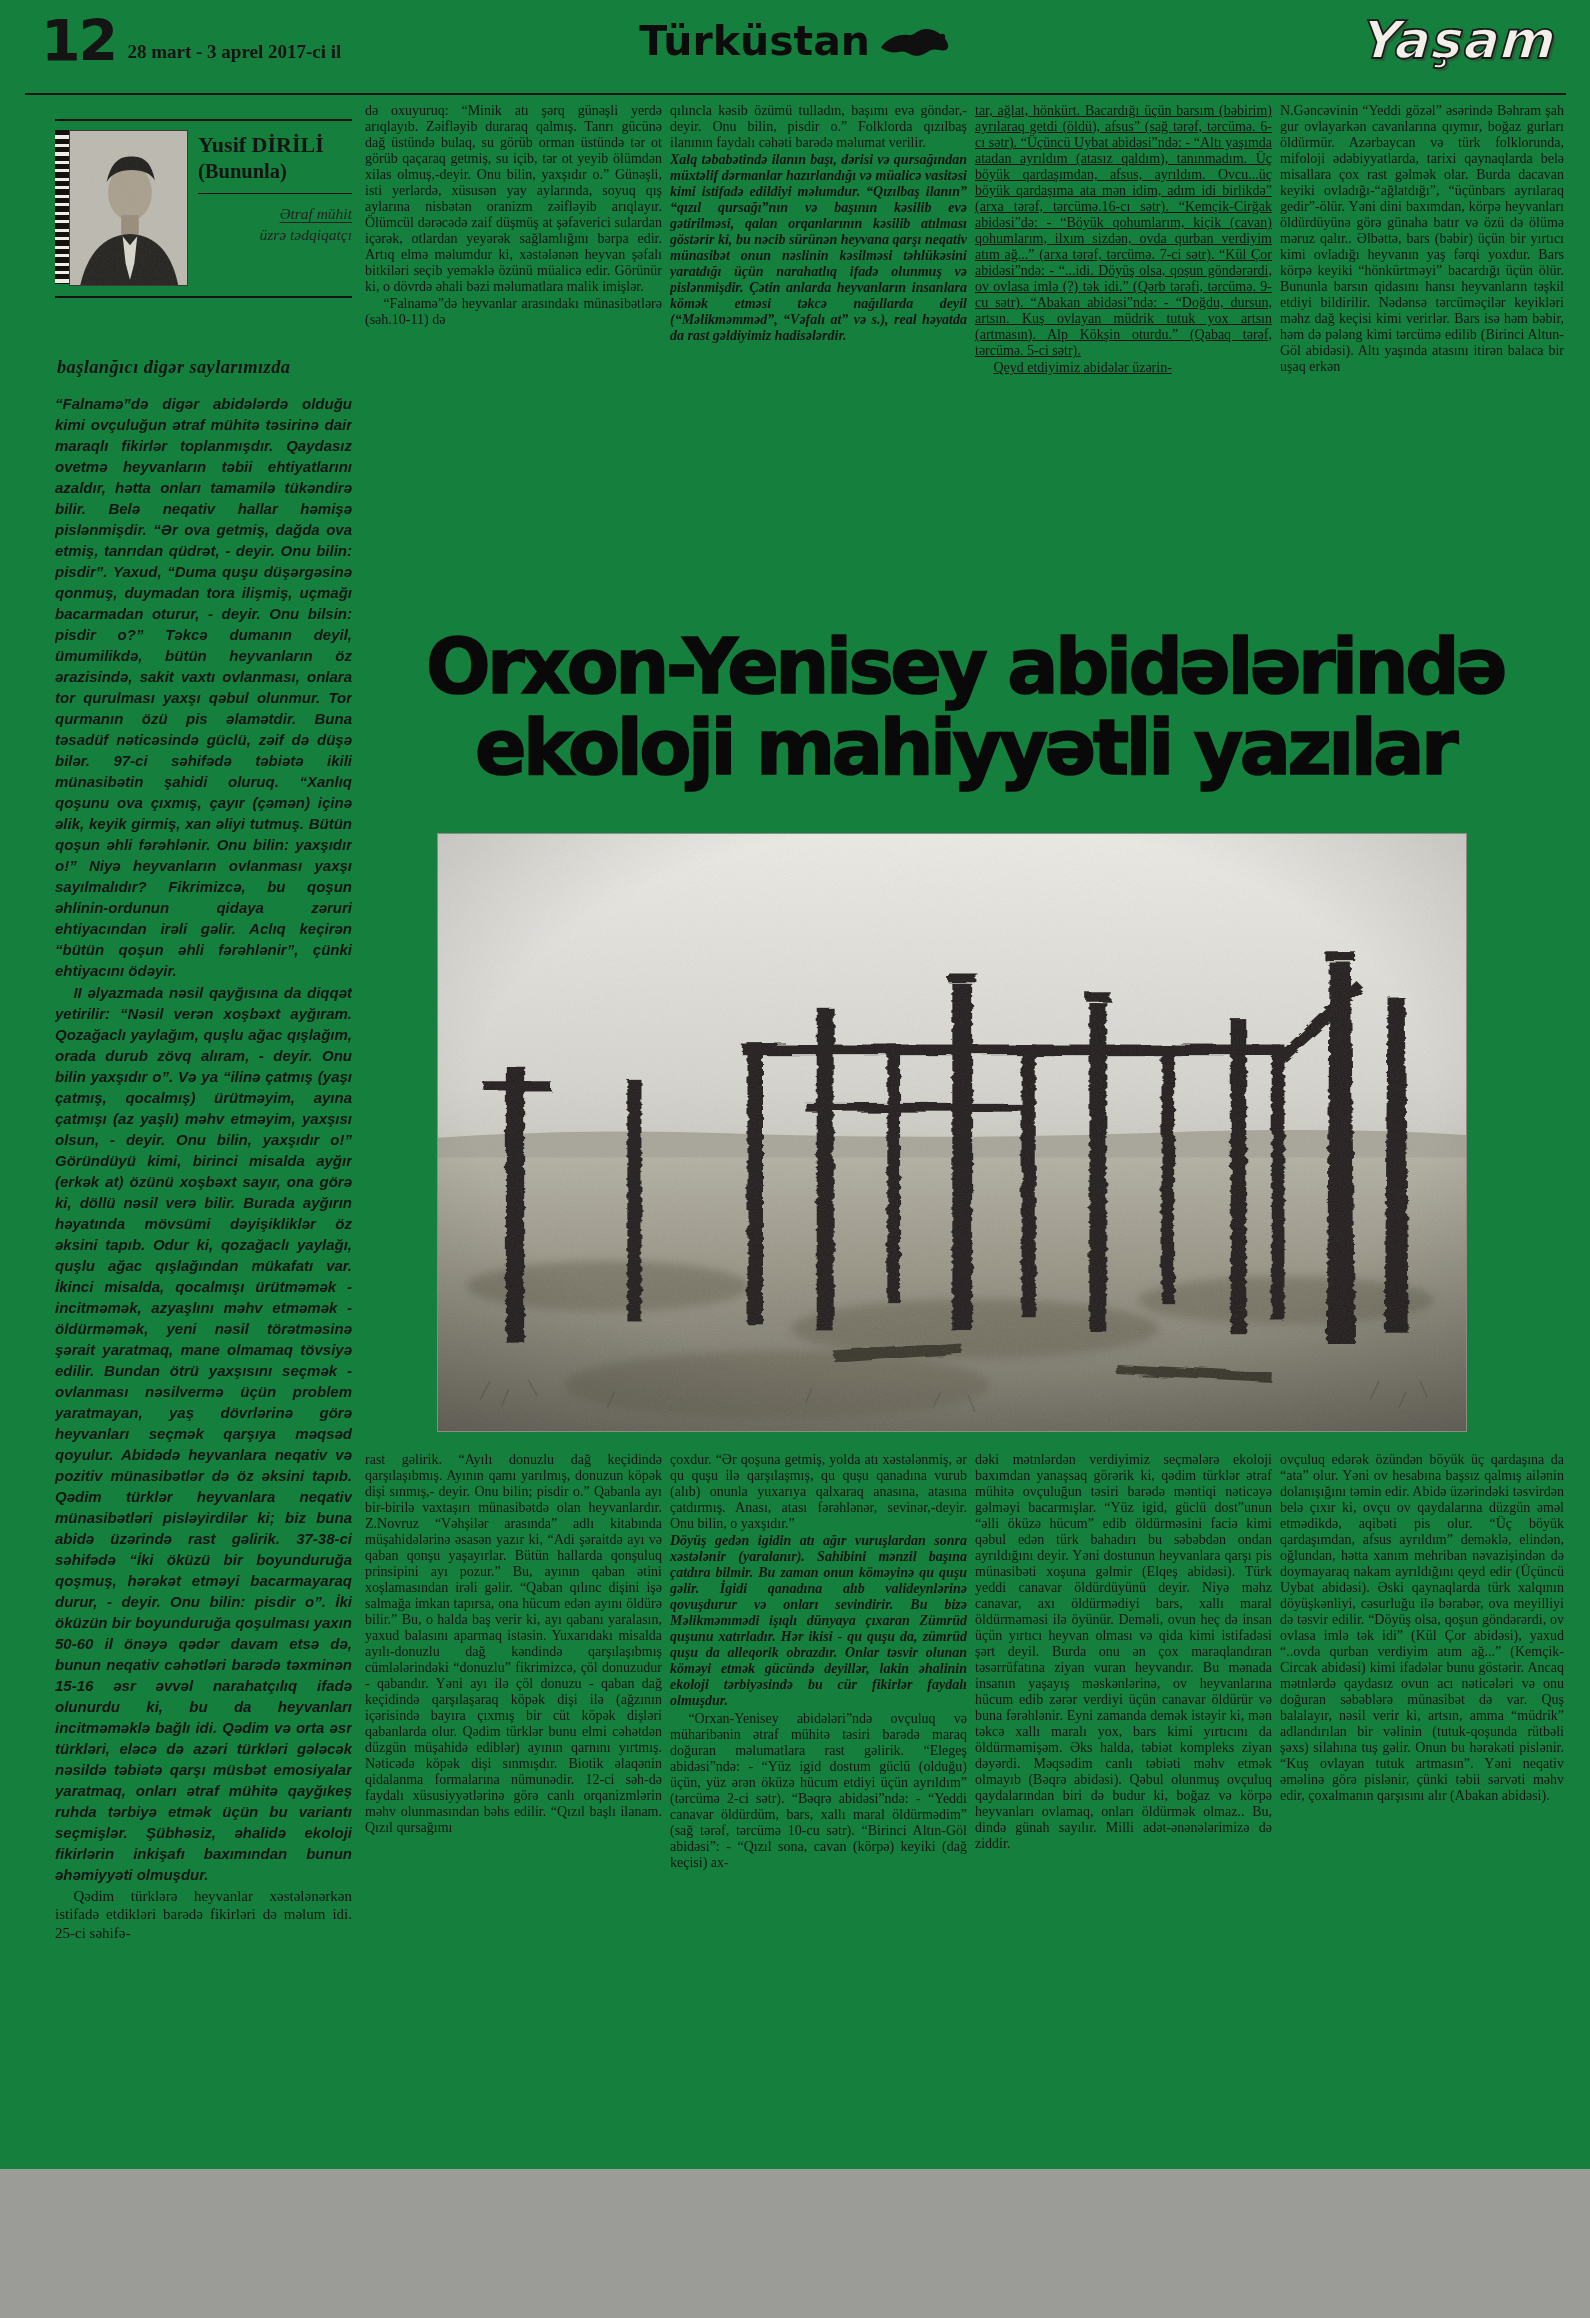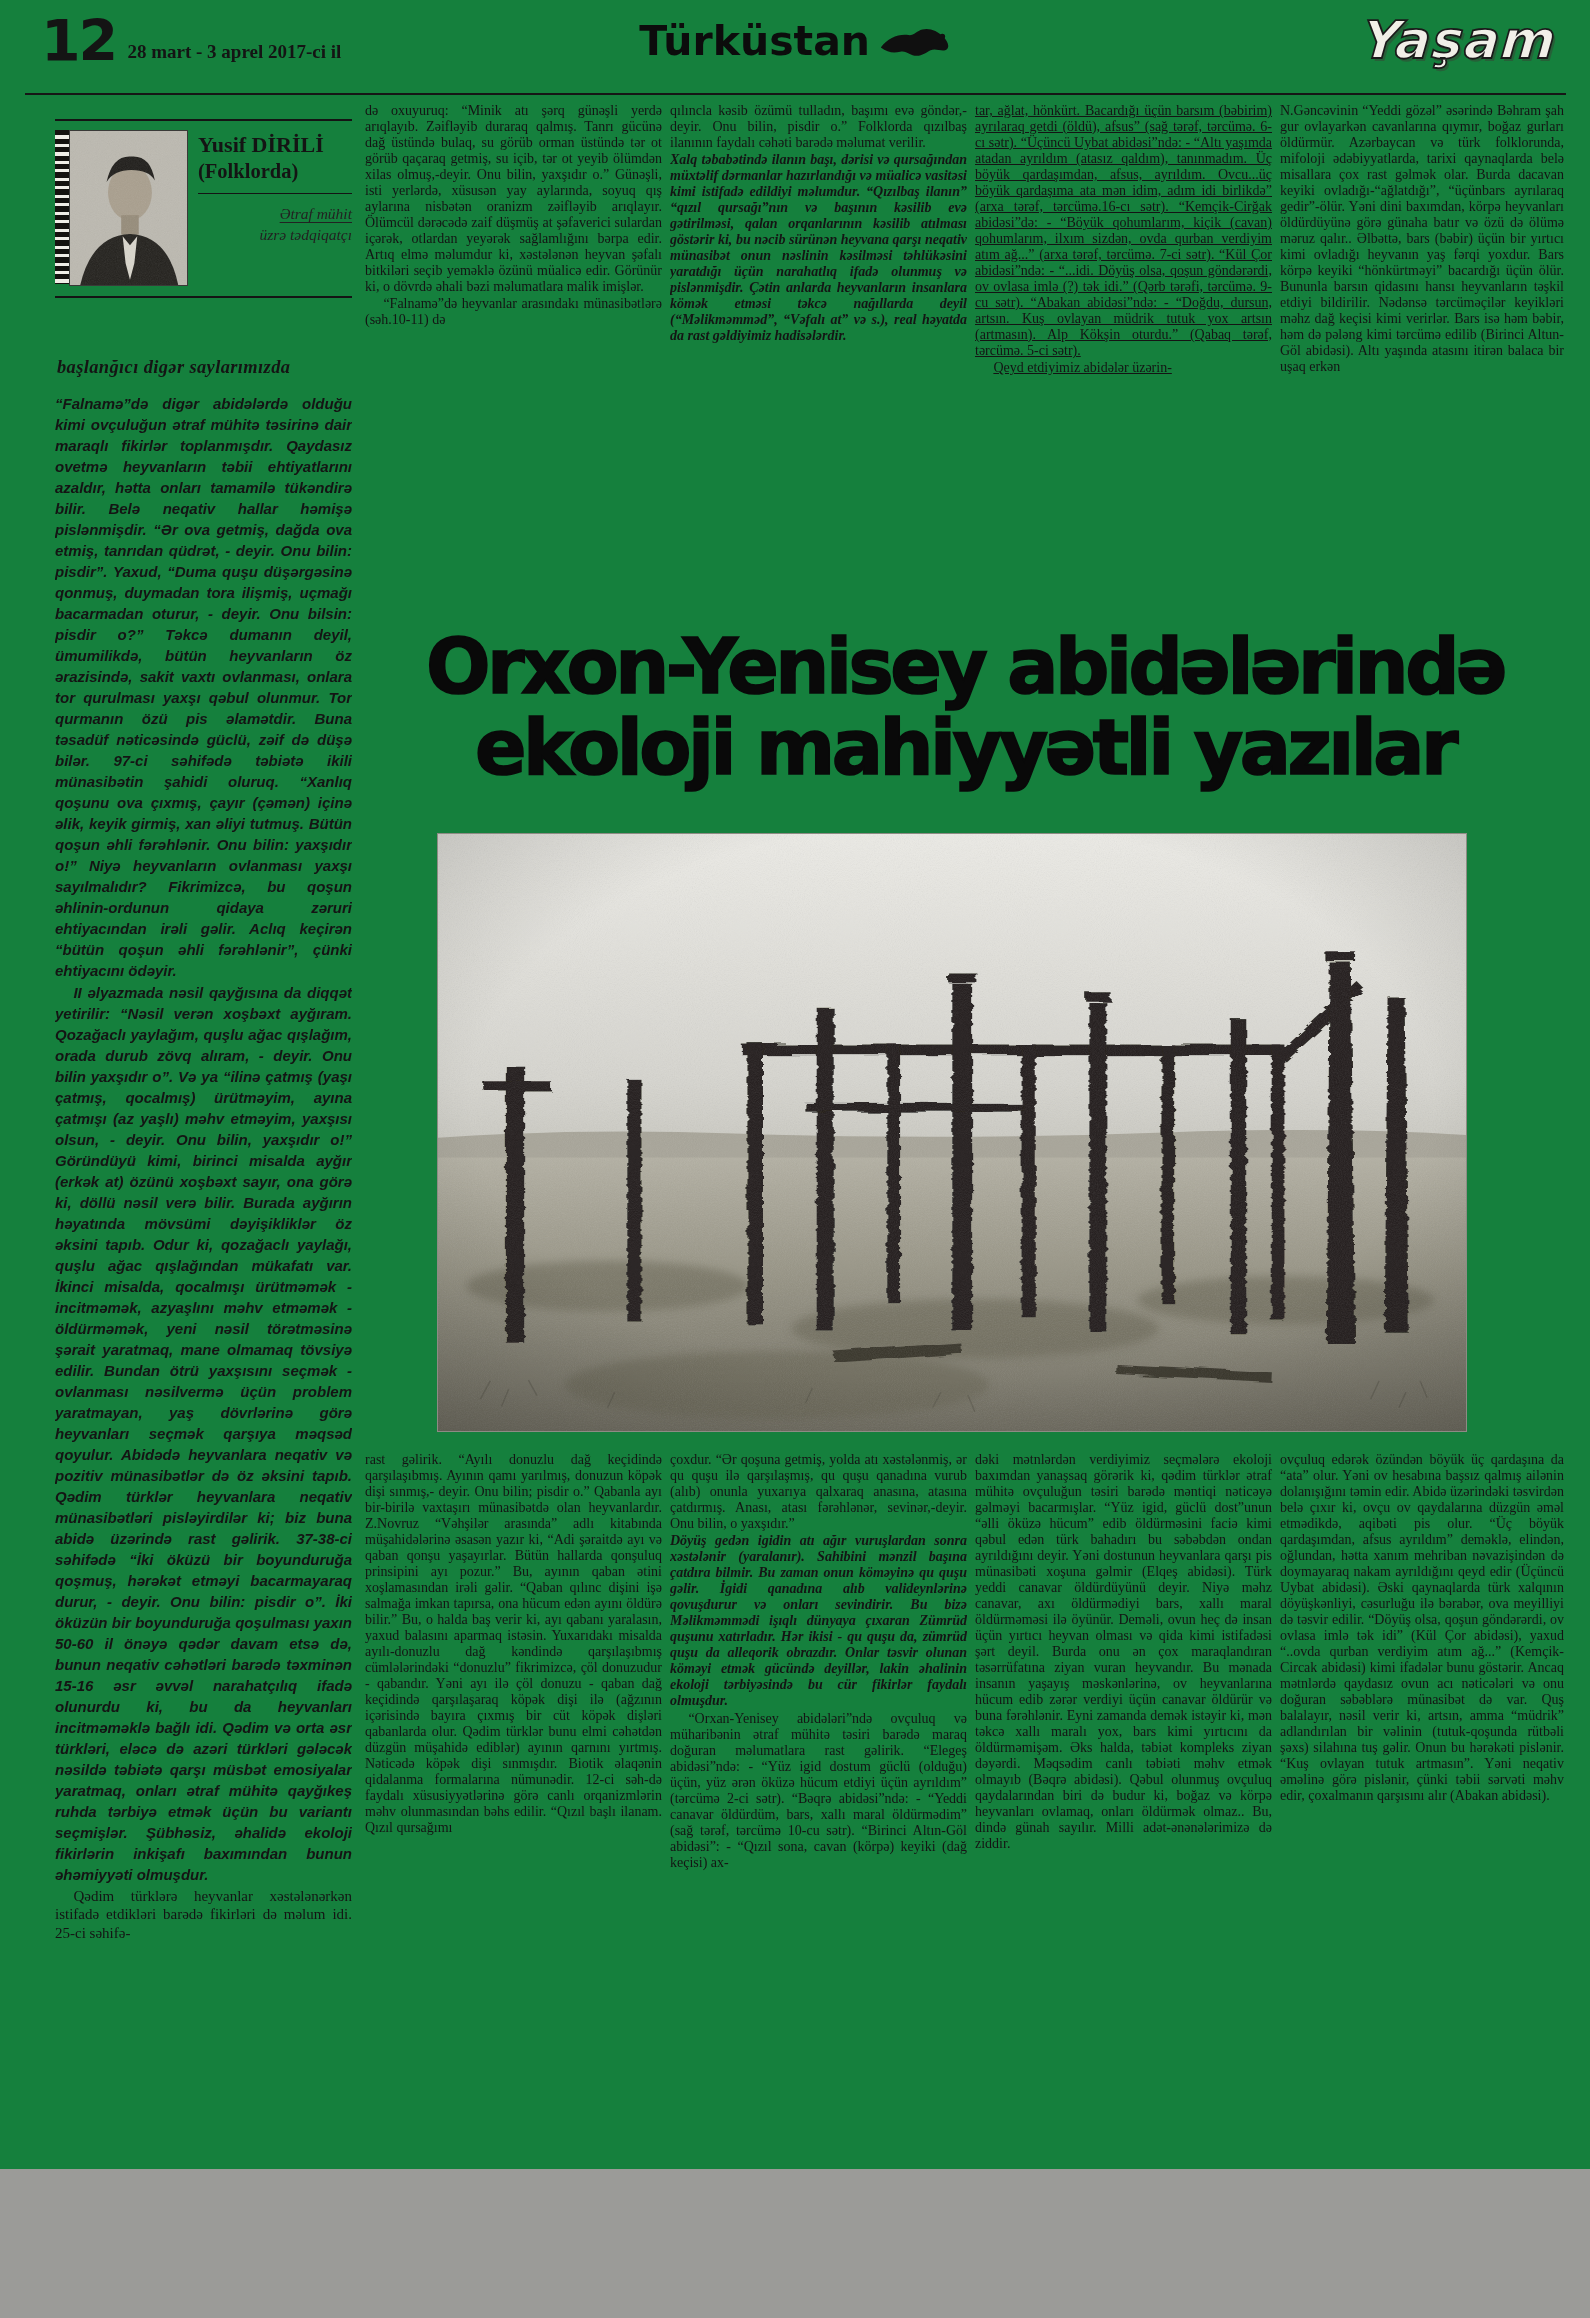--- a/index.html
+++ b/index.html
@@ -110,21 +110,21 @@
         <ellipse cx="82" cy="82" rx="30" ry="37" fill="#a99f8e"></ellipse>
         <path d="M50 68 q8 -36 34 -34 q26 -2 32 32 q-8 -14 -32 -14 q-24 0 -34 16z" fill="#1f1d1a"></path>
         <rect x="70" y="112" width="24" height="26" fill="#968c7a"></rect>
         <path d="M14 205 q16 -66 68 -68 q52 2 66 68z" fill="#23211d"></path>
         <path d="M72 140 l10 12 10 -12 -4 36 -6 22 -6 -22z" fill="#d9d6cc"></path>
         <rect width="160" height="205" filter="url(#pgrain)" opacity="0.12"></rect>
       </svg>
     </div>
     <div class="ab-meta">
       <div class="ab-name">Yusif DİRİLİ</div>
-      <div class="ab-name2">(Folklorda)</div>
+      <div class="ab-name2">(Bununla)</div>
       <div class="ab-sep"></div>
       <div class="ab-role">
         <span class="ab-role1">Ətraf mühit</span><br>
         <span class="ab-role2">üzrə tədqiqatçı</span>
       </div>
     </div>
   </aside>
 
   <div id="kicker">başlanğıcı digər saylarımızda</div>
 

